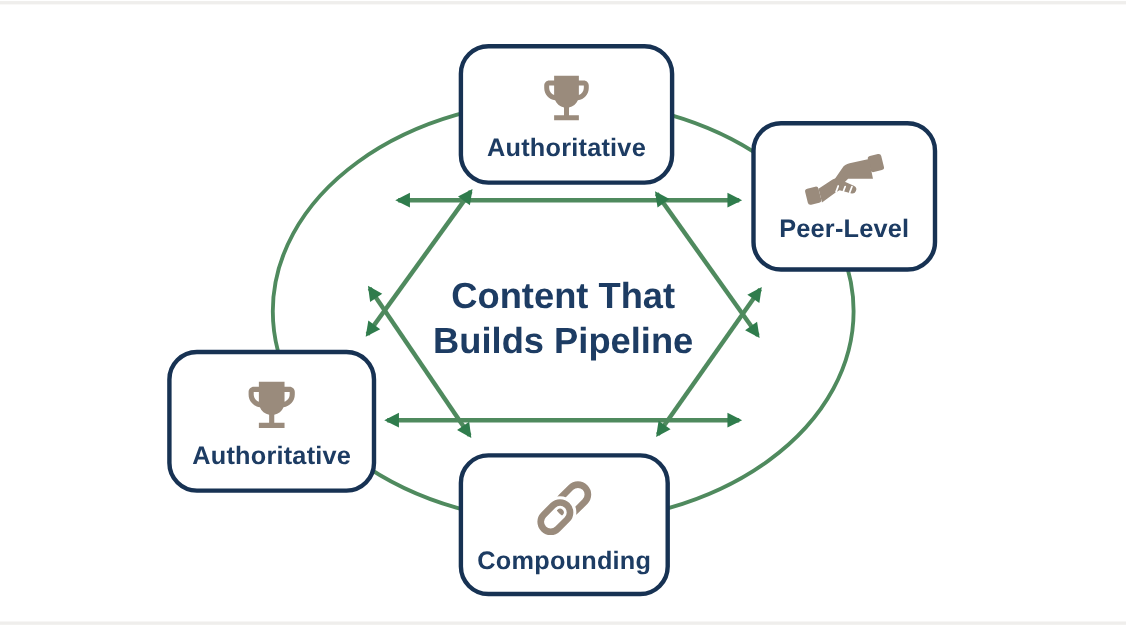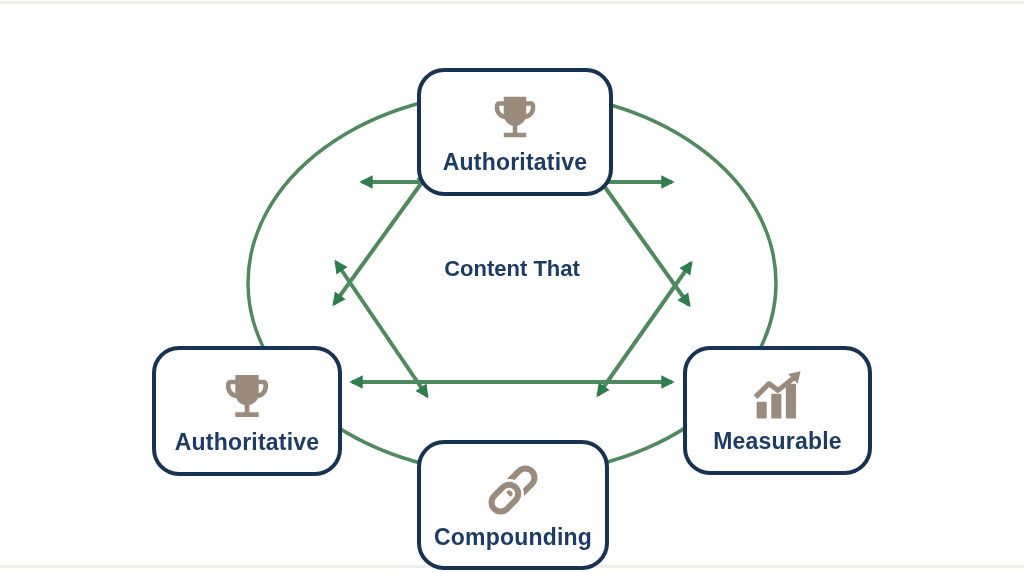--- a/index.html
+++ b/index.html
@@ -8,37 +8,37 @@
     overflow:hidden;font-family:"Liberation Sans",sans-serif;
   }
   .edge-line{position:absolute;left:0;width:1024px;height:3px;background:#efeeec;}
   .edge-line.top{top:1px;}
   .edge-line.bottom{bottom:4px;}
   svg.links{position:absolute;left:0;top:0;z-index:1;}
   .node{
     position:absolute;z-index:2;background:#ffffff;
     border:4px solid #173253;border-radius:27px;
     display:flex;flex-direction:column;align-items:center;justify-content:center;
-    gap:7px;box-sizing:border-box;margin-top:28px;
+    gap:7px;box-sizing:border-box;
   }
   .node .icon{display:flex;align-items:center;justify-content:center;}
   .node .label{
     color:#1d3c63;font-size:23px;font-weight:700;letter-spacing:.2px;
     line-height:1;white-space:nowrap;
   }
   
   #n-authoritative-top{left:417px;top:40px;width:196px;height:128px;}
   #n-specific{left:180px;top:112px;width:174px;height:136px;}
   #n-peer-level{left:683px;top:110px;width:169px;height:137px;}
   #n-authoritative-bottom{left:152px;top:318px;width:190px;height:130px;}
   #n-measurable{left:683px;top:318px;width:189px;height:129px;}
   #n-compounding{left:417px;top:412px;width:192px;height:130px;align-items:center;}
   .center-title{
     position:absolute;z-index:2;left:312px;top:248px;width:400px;
-    text-align:center;color:#1d3c63;font-weight:700;font-size:22px;line-height:41px;
+    text-align:center;color:#1d3c63;font-weight:700;font-size:33px;line-height:41px;
   }
 </style>
 </head>
 <body>
 
 <div class="canvas">
 
   <div class="edge-line top"></div>
   <div class="edge-line bottom"></div>
 
@@ -62,55 +62,60 @@
   <div class="node" id="n-authoritative-top">
     <span class="icon">
       <svg width="54" height="54" viewBox="0 0 24 24" fill="#9a8b7c">
         <path d="M19 5h-2V3H7v2H5c-1.1 0-2 .9-2 2v1c0 2.55 1.92 4.63 4.39 4.94.63 1.5 1.98 2.63 3.61 2.96V19H7v2h10v-2h-4v-3.1c1.63-.33 2.98-1.46 3.61-2.96C19.08 12.63 21 10.55 21 8V7c0-1.1-.9-2-2-2zM5 8V7h2v3.82C5.84 10.4 5 9.3 5 8zm14 0c0 1.3-.84 2.4-2 2.82V7h2v1z"></path>
       </svg>
     </span>
     <span class="label">Authoritative</span>
   </div>
 
 
+  <div class="node" id="n-peer-level">
+    <span class="icon">
+      <svg width="76" height="50" viewBox="0 0 76 50">
+        <g transform="rotate(-14 38 25)" fill="#9a8b7c">
+          <rect x="0.5" y="24" width="12.5" height="15" rx="2.5"></rect>
+          <rect x="63" y="9" width="12.5" height="15" rx="2.5"></rect>
+          <path d="M64 11.5 L46 11 q-4.5 -0.2 -7.6 2.6 L27.6 23.3 q-3 2.8 -0.5 5.6 q2.3 2.6 5.4 0.7 l8.8 -5.4 3.9 1 L63.2 29.8 Z"></path>
+          <path d="M13 26.5 l14 -4.8 q3.5 -1.2 6.3 1 l11.5 9.1 q2.8 2.3 0.7 5 q-2 2.6 -5 0.9 l-9.3 -5.2 -4 1.2 L13 39.5 Z"></path>
+          <g stroke="#ffffff" stroke-width="1.6" stroke-linecap="round" fill="none">
+            <path d="M31 28.5 l-3.2 4.6"></path>
+            <path d="M37 30.5 l-3.2 4.6"></path>
+            <path d="M43 32 l-3.2 4.6"></path>
+          </g>
+        </g>
+      </svg>
+    </span>
+    <span class="label">Peer-Level</span>
+  </div>
 
   <div class="node" id="n-authoritative-bottom">
     <span class="icon">
       <svg width="56" height="56" viewBox="0 0 24 24" fill="#9a8b7c">
         <path d="M19 5h-2V3H7v2H5c-1.1 0-2 .9-2 2v1c0 2.55 1.92 4.63 4.39 4.94.63 1.5 1.98 2.63 3.61 2.96V19H7v2h10v-2h-4v-3.1c1.63-.33 2.98-1.46 3.61-2.96C19.08 12.63 21 10.55 21 8V7c0-1.1-.9-2-2-2zM5 8V7h2v3.82C5.84 10.4 5 9.3 5 8zm14 0c0 1.3-.84 2.4-2 2.82V7h2v1z"></path>
       </svg>
     </span>
     <span class="label">Authoritative</span>
   </div>
 
-  <div class="node" id="n-measurable">
-    <span class="icon">
-      <svg width="58" height="54" viewBox="0 0 48 48">
-        <g fill="#9a8b7c">
-          <rect x="5" y="29" width="9" height="15" rx="1"></rect>
-          <rect x="18" y="22" width="9" height="22" rx="1"></rect>
-          <rect x="31" y="13" width="9" height="31" rx="1"></rect>
-          <path d="M44 2 L33 4.5 L41.5 13 Z"></path>
-        </g>
-        <path d="M4 25 L16 13 l8 6 L38 8" fill="none" stroke="#9a8b7c" stroke-width="4.5" stroke-linejoin="round"></path>
-      </svg>
-    </span>
-    <span class="label">Measurable</span>
-  </div>
 
   <div class="node" id="n-compounding">
     <span class="icon">
       <svg width="58" height="58" viewBox="0 0 48 48">
         <g transform="rotate(-45 24 24)">
           <rect x="21" y="16.5" width="25" height="15" rx="7.5" fill="none" stroke="#9a8b7c" stroke-width="5"></rect>
           <rect x="2" y="16.5" width="25" height="15" rx="7.5" fill="none" stroke="#ffffff" stroke-width="9.5"></rect>
           <rect x="2" y="16.5" width="25" height="15" rx="7.5" fill="none" stroke="#9a8b7c" stroke-width="5"></rect>
         </g>
       </svg>
     </span>
     <span class="label">Compounding</span>
   </div>
 
   <div class="center-title">
     <div>Content That</div>
+    <div>Builds Pipeline</div>
   </div>
 
 </div>
 
 </body></html>

